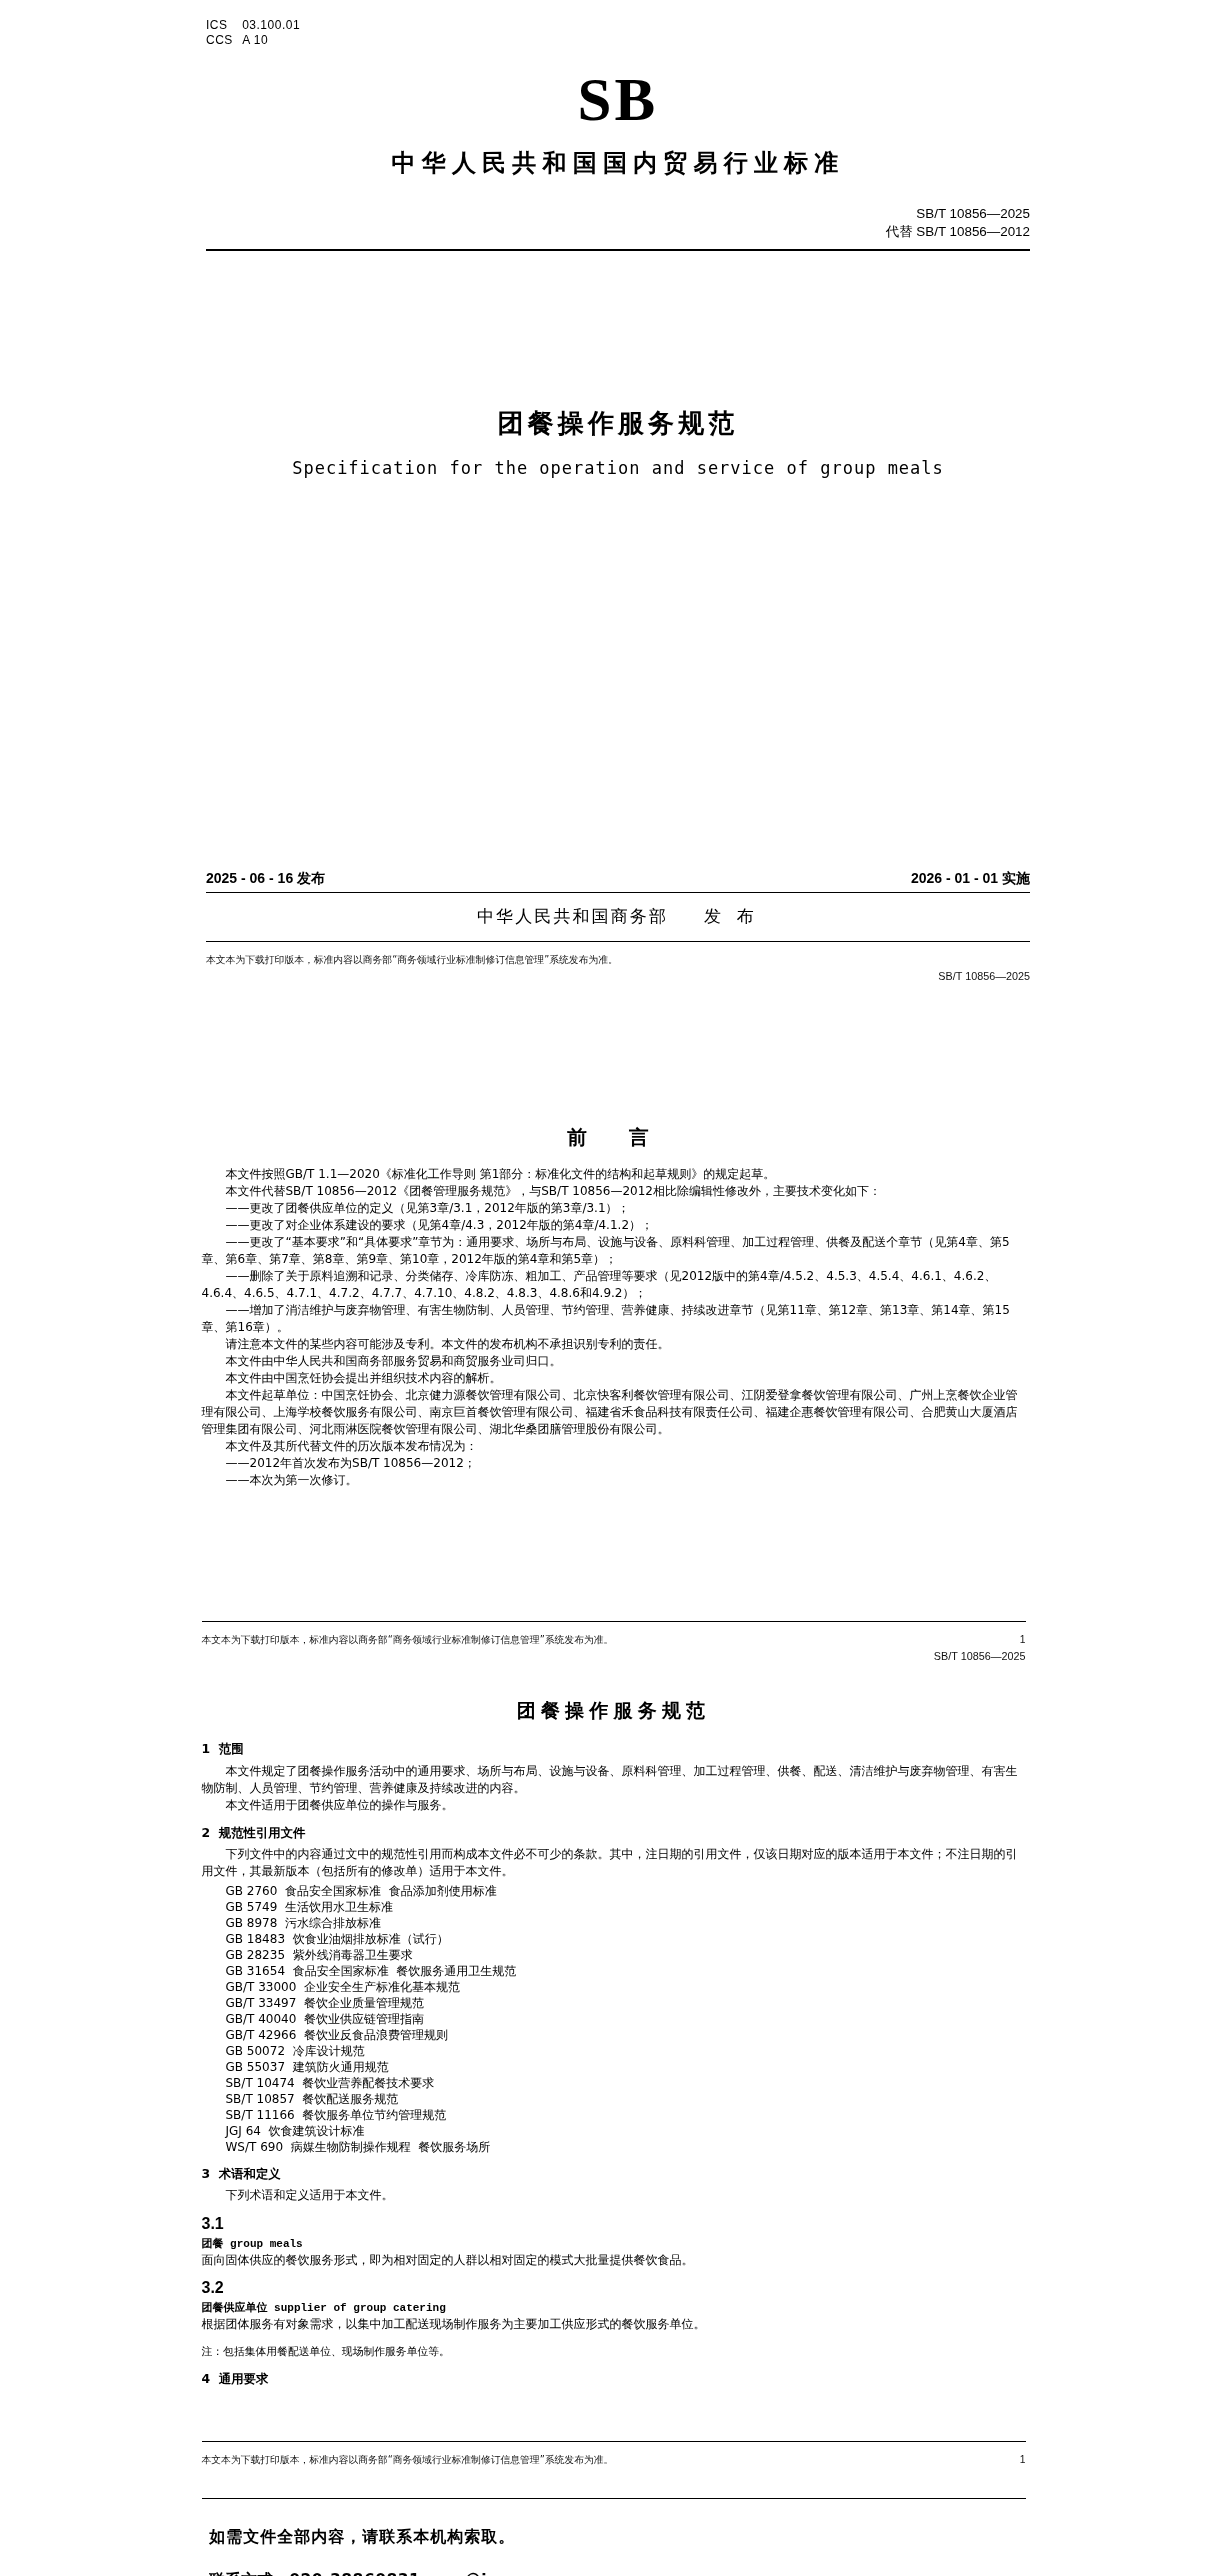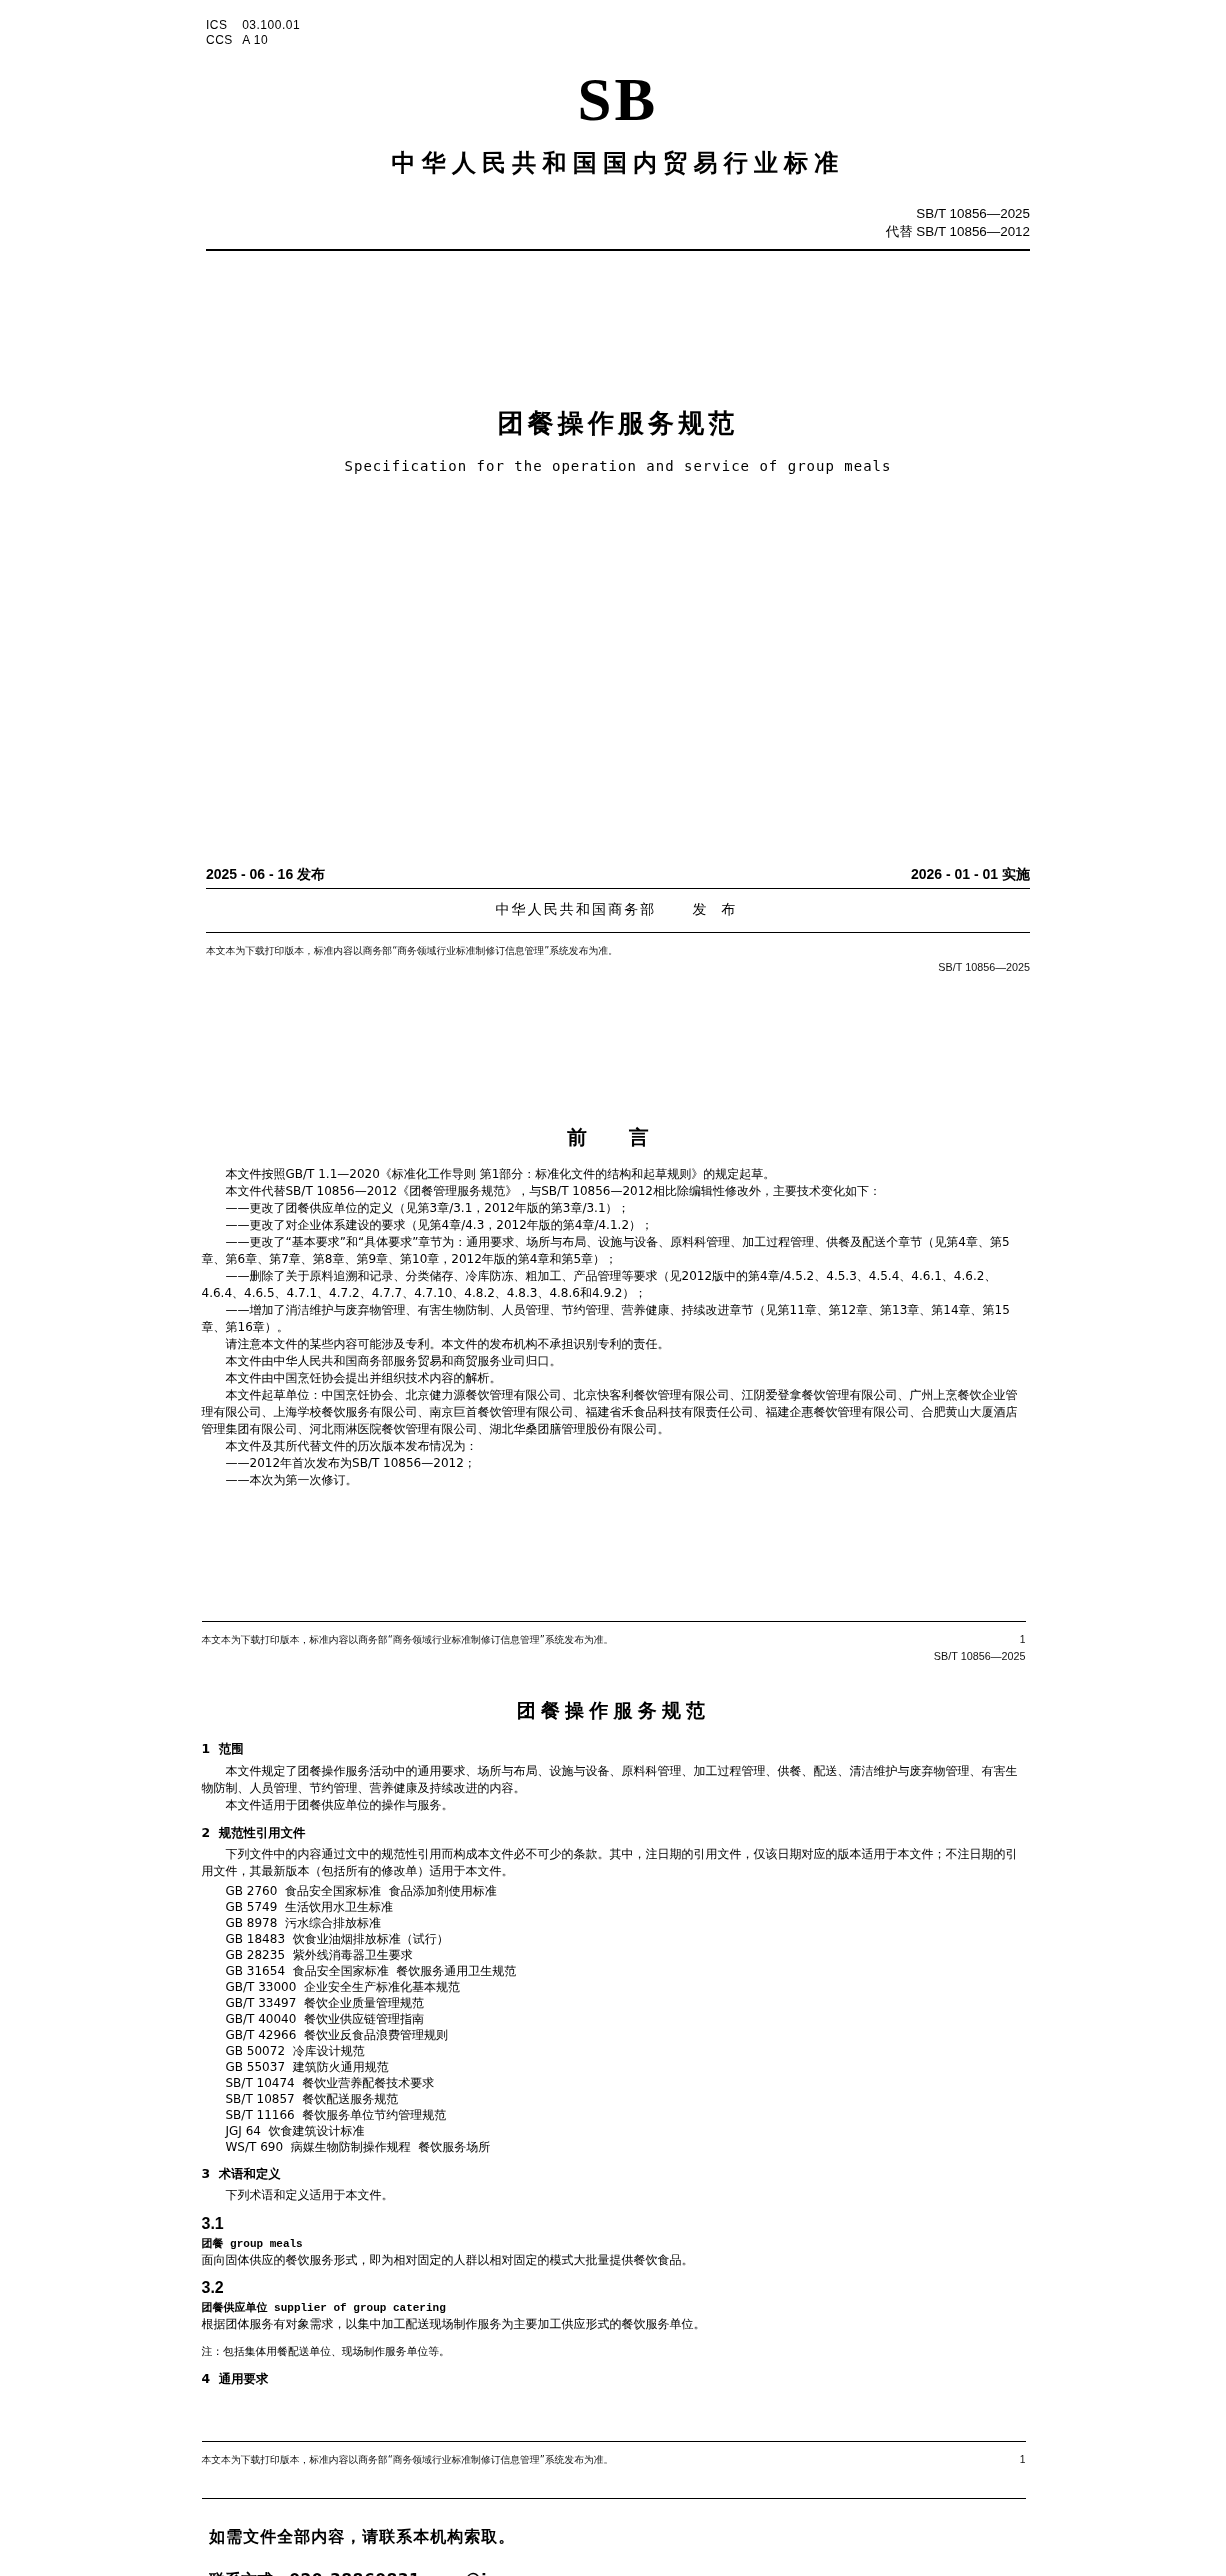--- a/index.html
+++ b/index.html
@@ -81,40 +81,40 @@
     text-align: center;
     margin-top: 155px;
     font-size: 26px;
     letter-spacing: 4.1px;
     font-weight: bold;
     font-family: "DejaVu Sans", sans-serif;
   }
   .doc-title-en {
     text-align: center;
     margin-top: 17.5px;
-    font-size: 14px;
+    font-size: 17px;
     letter-spacing: 1px;
     font-family: "DejaVu Sans Mono", monospace;
   }
   .date-row {
     display: flex;
     justify-content: space-between;
     margin-top: 392px;
     font-size: 14px;
     font-weight: bold;
     font-family: "Liberation Sans", sans-serif;
   }
   .rule-under-date {
     border-top: 1.5px solid #000;
     margin-top: 4.1px;
   }
   .issuer {
     text-align: center;
     margin-top: 11.3px;
-    font-size: 14px;
+    font-size: 17px;
     letter-spacing: 2.1px;
     font-family: "DejaVu Sans", sans-serif;
   }
   .issuer .pub {
     margin-left: 36px;
     letter-spacing: 5.2px;
   }
   
   .footer-band {
     position: relative;

